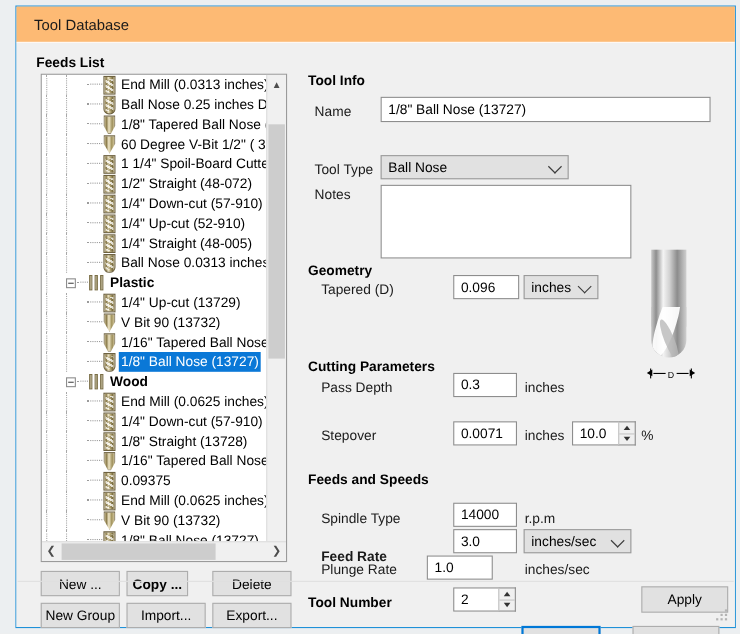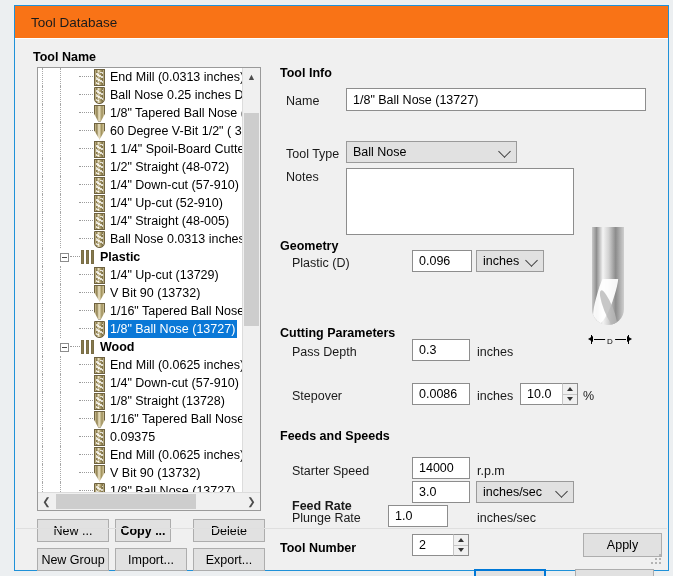--- a/index.html
+++ b/index.html
@@ -10,21 +10,21 @@
     font-size:12.5px;color:#000;
     -webkit-font-smoothing:antialiased;
   }
   
   #desktop{position:absolute;inset:0;background:#eceff1;}
   #window{
     position:absolute;left:14px;top:5px;width:655px;height:566px;
     background:#f0f0f0;border:1px solid #1f91d8;box-sizing:border-box;
   }
   #titlebar{
-    height:33px;background:#f97316;border-bottom:1px solid #ffffff;
+    height:33px;background:#fdba74;border-bottom:1px solid #ffffff;
     display:flex;align-items:center;padding-left:16px;box-sizing:border-box;
   }
   #titlebar .title{font-size:13.5px;color:#1b1b1b;}
   #client{position:absolute;left:0;top:33px;right:0;bottom:0;background:#f0f0f0;}
 
   
   .group-label{font-weight:bold;font-size:12.5px;color:#000;}
   #toollist-label{position:absolute;left:18px;top:11px;}
 
   #tree{
@@ -184,21 +184,21 @@
 <div id="desktop">
 
   <div id="window">
 
     <div id="titlebar">
       <span class="title">Tool Database</span>
     </div>
 
     <div id="client">
 
-      <div id="toollist-label" class="group-label">Tool Name</div>
+      <div id="toollist-label" class="group-label">Feeds List</div>
 
       <div id="tree">
         <div id="tree-inner">
             <div class="trow">
               <span style="flex: 0 0 auto; width: 40px; height: 18px; position: relative;">
                 <span class="vline" style="left: 4px;"></span>
                 <span class="vline" style="left: 22px;"></span>
               </span>
               <span class="dots" style="width: 14px;"></span>
               <span class="bit endmill"></span>
@@ -449,21 +449,21 @@
       <div class="fieldlabel" style="left:271px;top:108px;">Tool Type</div>
       <div class="combo" style="left:331px;top:102px;width:171px;height:22px;">
         <span>Ball Nose</span>
         <span class="chev"></span>
       </div>
 
       <div class="fieldlabel" style="left:271px;top:131px;">Notes</div>
       <div class="textarea" style="left:331px;top:129px;width:228px;height:67px;"></div>
 
       <div class="group-label" style="position:absolute;left:265px;top:200px;">Geometry</div>
-      <div class="fieldlabel" style="left:277px;top:217px;">Plastic (D)</div>
+      <div class="fieldlabel" style="left:277px;top:217px;">Tapered (D)</div>
       <div class="textbox" style="left:397px;top:211px;width:60px;height:22px;">0.096</div>
       <div class="combo" style="left:461px;top:211px;width:68px;height:22px;">
         <span>inches</span>
         <span class="chev"></span>
       </div>
 
       <div id="toolpic">
         <div class="shank"></div>
         <div class="nose">
           <div class="flute"></div>
@@ -479,33 +479,33 @@
         <div class="dtxt">D</div>
       </div>
 
       <div class="group-label" style="position:absolute;left:265px;top:287px;">Cutting Parameters</div>
 
       <div class="fieldlabel" style="left:277px;top:306px;">Pass Depth</div>
       <div class="textbox" style="left:397px;top:300px;width:58px;height:22px;">0.3</div>
       <div class="unit" style="left:462px;top:306px;">inches</div>
 
       <div class="fieldlabel" style="left:277px;top:350px;">Stepover</div>
-      <div class="textbox" style="left:397px;top:344px;width:58px;height:22px;">0.0086</div>
+      <div class="textbox" style="left:397px;top:344px;width:58px;height:22px;">0.0071</div>
       <div class="unit" style="left:462px;top:350px;">inches</div>
       <div class="textbox" style="left:505px;top:344px;width:43px;height:22px;">10.0</div>
       <div class="spin" style="left:547px;top:344px;height:22px;">
         <div class="up"></div>
         <div class="sep"></div>
         <div class="dn"></div>
       </div>
       <div class="unit" style="left:568px;top:350px;">%</div>
 
       <div class="group-label" style="position:absolute;left:265px;top:390px;">Feeds and Speeds</div>
 
-      <div class="fieldlabel" style="left:277px;top:425px;">Starter Speed</div>
+      <div class="fieldlabel" style="left:277px;top:425px;">Spindle Type</div>
       <div class="textbox" style="left:397px;top:418px;width:58px;height:22px;">14000</div>
       <div class="unit" style="left:462px;top:425px;">r.p.m</div>
 
       <div class="fieldlabel" style="left:277px;top:460px;font-weight:bold;">Feed Rate</div>
       <div class="textbox" style="left:397px;top:442px;width:58px;height:22px;">3.0</div>
       <div class="combo" style="left:461px;top:442px;width:98px;height:22px;">
         <span>inches/sec</span>
         <span class="chev"></span>
       </div>
 

